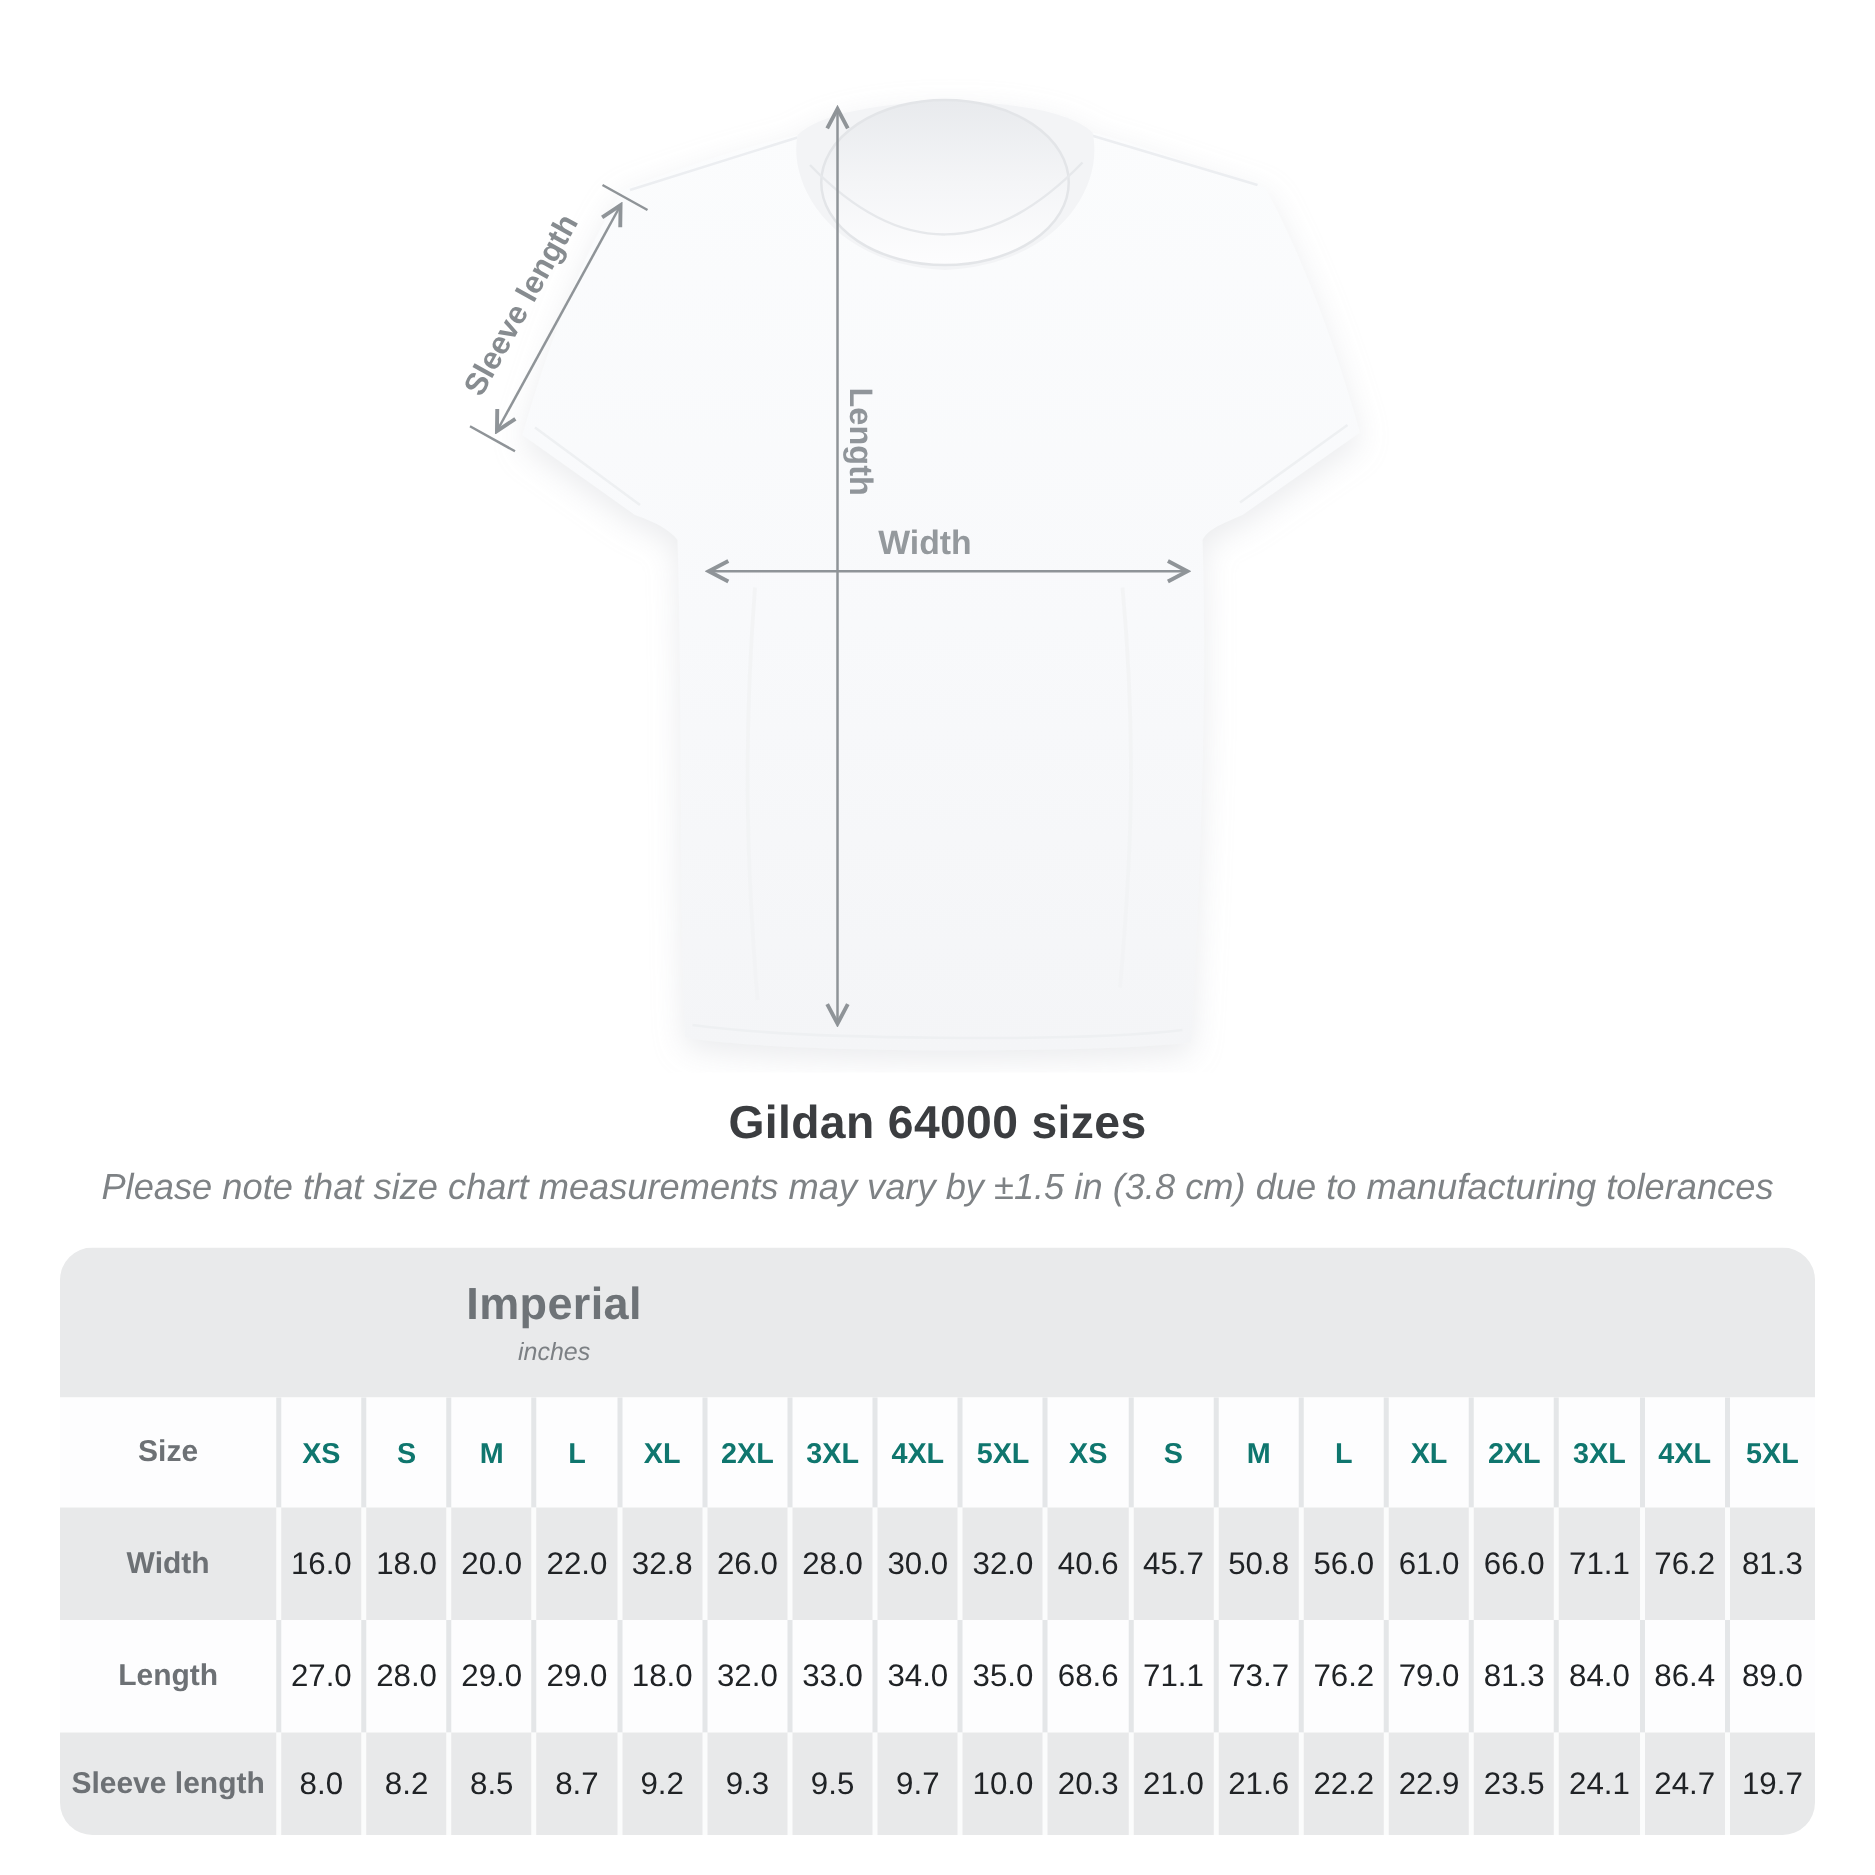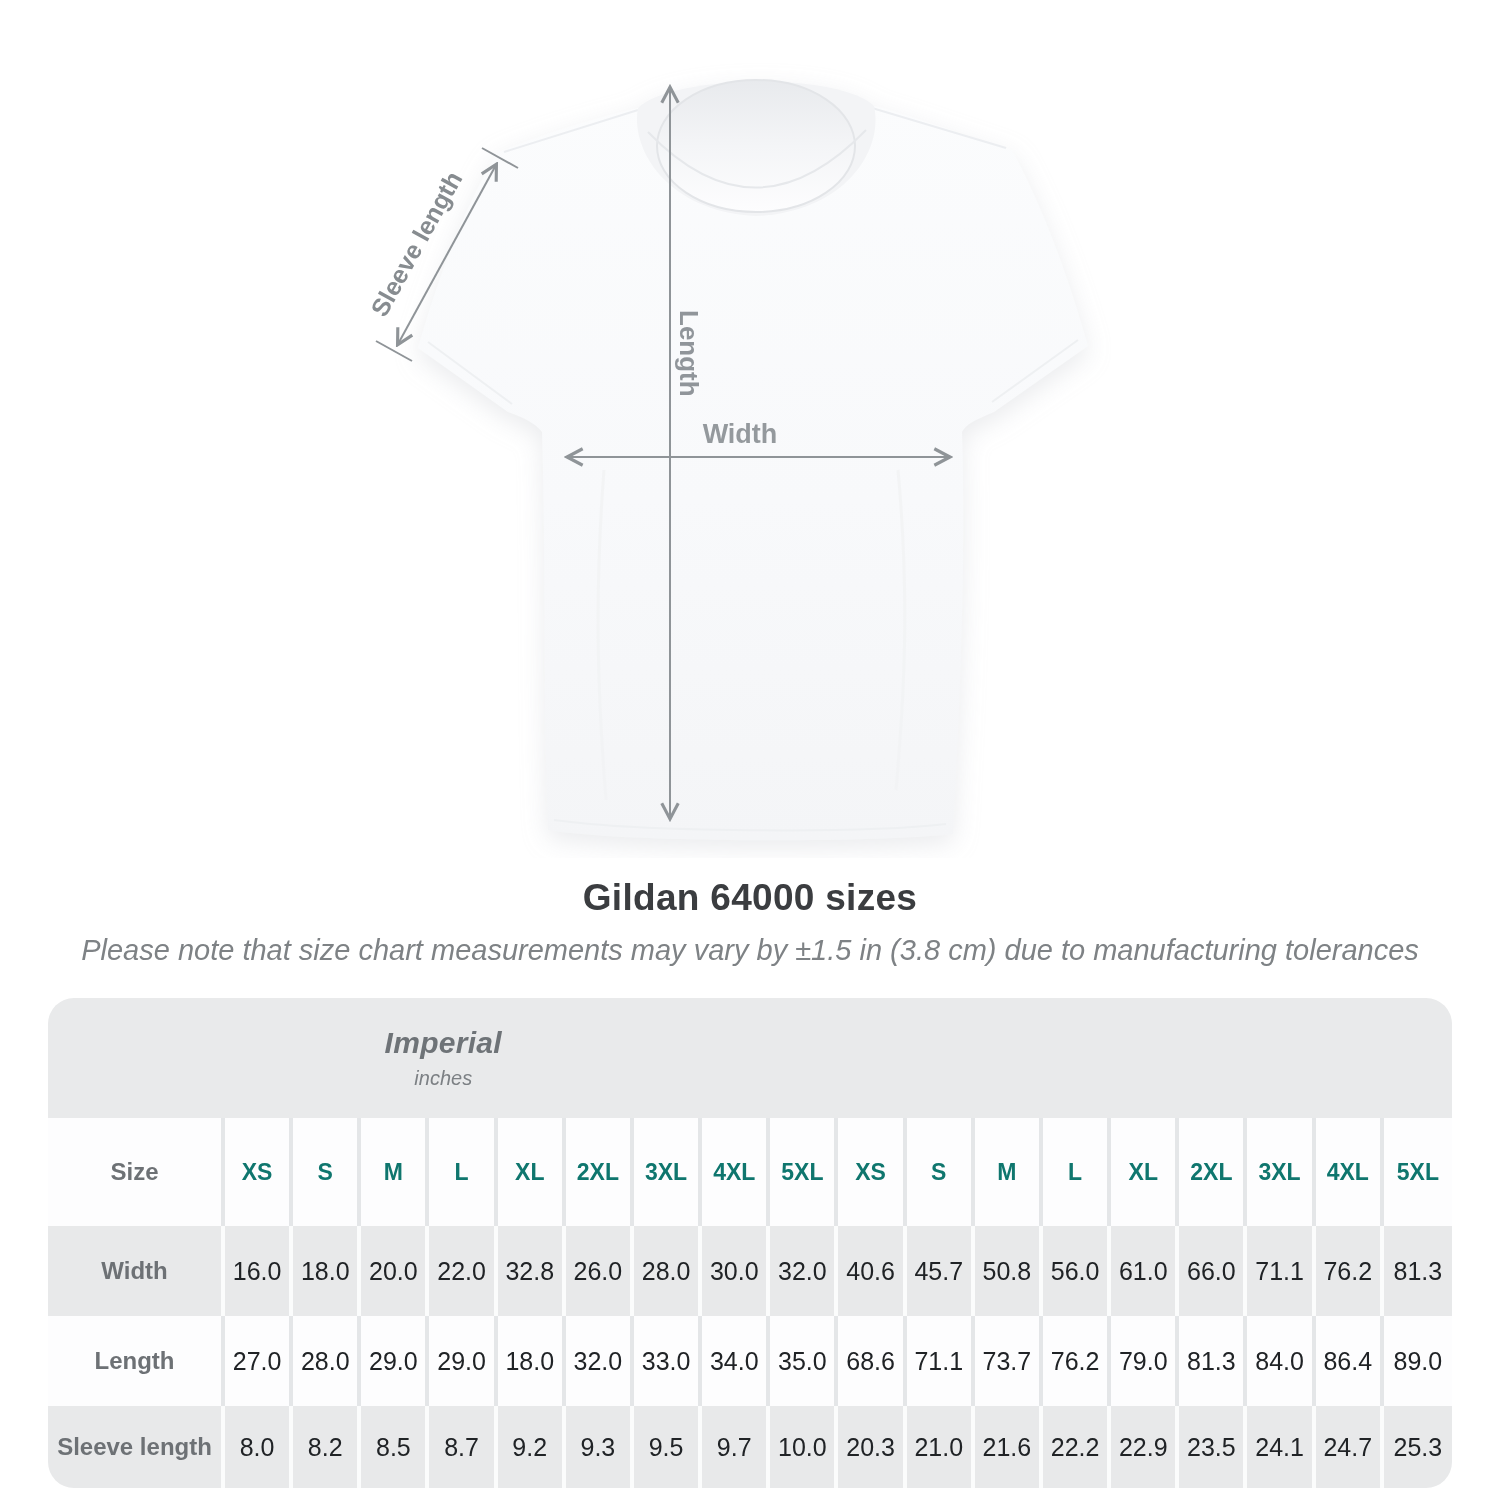--- a/index.html
+++ b/index.html
@@ -10,32 +10,32 @@
 
   .page-title{margin:18px 0 16px;text-align:center;font-size:37px;line-height:44px;font-weight:700;color:#3b3d40;letter-spacing:.3px;}
   .subtitle{margin:8px 0 0;text-align:center;font-style:italic;font-size:29px;line-height:28px;color:#7e8285;}
 
   .table-card{margin:34px auto 0;width:1404px;border-radius:26px;overflow:hidden;}
 
   .unit-band{display:grid;grid-template-columns:177px repeat(18,1fr);background:#e9eaeb;height:120px;}
   .unit{display:flex;flex-direction:column;align-items:center;justify-content:center;gap:7px;}
   .unit-imperial{grid-column:1/11;}
   .unit-metric{grid-column:11/20;}
-  .unit-title{font-size:30px;font-weight:700;font-style:italic;color:#6e7377;letter-spacing:.3px;}
+  .unit-title{font-size:36px;font-weight:700;color:#6e7377;letter-spacing:.3px;}
   .unit-sub{font-size:20px;font-style:italic;color:#7c8084;}
 
   .row{display:grid;grid-template-columns:177px repeat(18,1fr);}
   .row.white{background:#fdfdfe;}
   .row.gray{background:#e8e9ea;}
   .cell{display:flex;align-items:center;justify-content:center;min-width:0;}
   .row.white .cell{border-right:4px solid #e4e6e8;}
   .row.gray .cell{border-right:4px solid #fbfcfc;}
   .row .cell:last-child{border-right:none;}
 
-  .row-size{height:108px;}
+  .row-size{height:88px;}
   .row-d0{height:90px;}
   .row-d1{height:90px;}
   .row-d2{height:82px;}
 
   .hdr-size-label{font-weight:700;font-size:24px;color:#6d7175;}
   .hdr-size{font-weight:700;font-size:23px;color:#0f766e;}
   .row-label{font-weight:700;font-size:24px;color:#6d7175;}
   .val{font-size:25px;color:#202326;}
 </style>
 </head>
@@ -195,16 +195,16 @@
         <div class="cell val">9.7</div>
         <div class="cell val">10.0</div>
         <div class="cell val">20.3</div>
         <div class="cell val">21.0</div>
         <div class="cell val">21.6</div>
         <div class="cell val">22.2</div>
         <div class="cell val">22.9</div>
         <div class="cell val">23.5</div>
         <div class="cell val">24.1</div>
         <div class="cell val">24.7</div>
-        <div class="cell val">25.3</div>
+        <div class="cell val">19.7</div>
       </div>
     </div>
 </div>
 
 </body></html>

